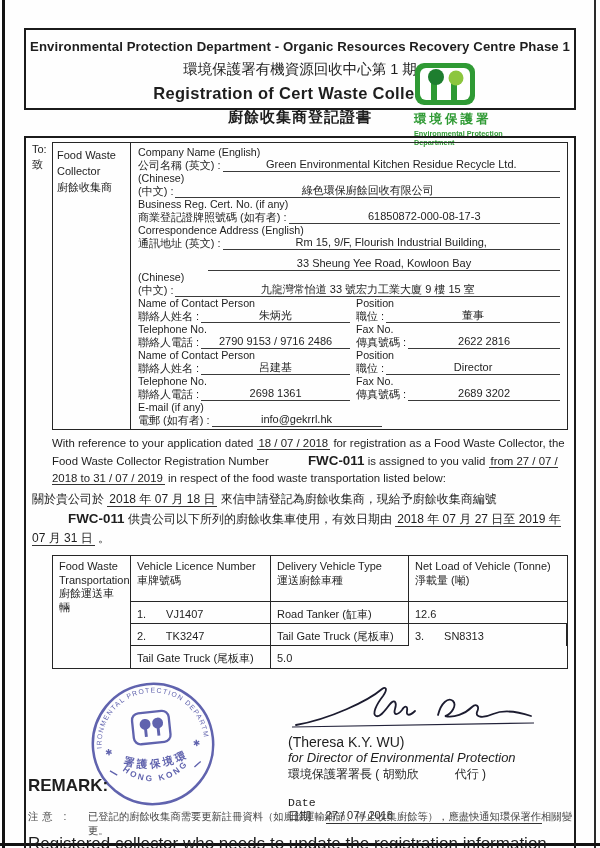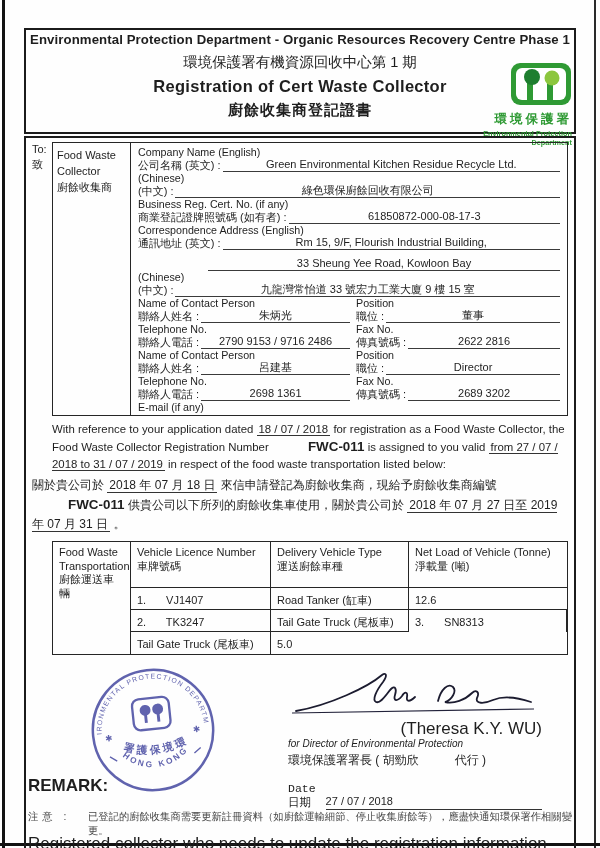--- a/index.html
+++ b/index.html
@@ -7,27 +7,27 @@
   .page {
     position:relative; width:600px; height:848px; background:#fefefe;
     font-family:"Liberation Sans","DejaVu Sans",sans-serif; color:#1e1e1e; overflow:hidden;
   }
   
   .edge-left  { position:absolute; left:2px; top:0; bottom:0; width:3px; background:#121212; }
   .edge-right { position:absolute; right:4px; top:0; bottom:0; width:2px; background:#2a2a2a; }
   .edge-bottom{ position:absolute; left:0; right:0; bottom:2px; height:3px; background:#121212; }
 
   
-  .header-box { position:absolute; left:24px; top:28px; width:552px; height:106px;
-    border:2.4px solid #1b1b1b; text-align:center; padding-top:2px; }
+  .header-box { position:absolute; left:24px; top:28px; width:552px; height:82px;
+    border:2.4px solid #1b1b1b; text-align:center; padding-top:9px; }
   .hline1 { font-weight:bold; font-size:13.2px; letter-spacing:.1px; }
   .hline2 { font-size:14.5px; margin-top:6px; }
   .hline3 { font-weight:bold; font-size:16.5px; margin-top:5px; letter-spacing:.3px; }
   .hline4 { font-weight:bold; font-size:15px; margin-top:5px; letter-spacing:1px; }
-  .logo-block { position:absolute; right:2px; top:32px; width:128px; text-align:right; }
+  .logo-block { position:absolute; right:32px; top:32px; width:128px; text-align:left; }
   .logo-zh { color:#2f9a34; font-weight:bold; font-size:12.5px; letter-spacing:3px; margin-top:1px; }
   .logo-en { color:#2f9a34; font-weight:bold; font-size:7.3px; margin-top:1px; }
 
   
   .main-box { position:absolute; left:24px; top:136px; width:552px; height:758px;
     border:2.2px solid #1b1b1b; }
   .to-cell { position:absolute; left:6px; top:4px; font-size:11px; line-height:15px; }
 
   
   .t1 { display:grid; grid-template-columns:78px 1fr; width:516px; margin:4px 0 0 26px;
@@ -60,22 +60,22 @@
   .bb { border-bottom:1.4px solid #262626; }
   .t2 .c1 { grid-row:1/5; }
   .t2 .dc { line-height:19px; }
   .vno { display:inline-block; width:26px; }
 
   
   .sig-area { display:flex; margin-top:10px; }
   .stamp { margin-left:62px; width:130px; height:130px; }
   .sig-col { margin-left:70px; width:254px; font-size:11.5px; }
   .sig-svg { width:250px; height:56px; display:block; }
-  .sig-name { text-align:right; font-size:17px; line-height:15px; }
-  .sig-for { font-style:italic; font-size:10px; line-height:16px; }
+  .sig-name { text-align:left; font-size:14px; line-height:15px; }
+  .sig-for { font-style:italic; font-size:13px; line-height:16px; }
   .sig-zh { font-size:12px; line-height:17px; }
   .date-row { display:flex; margin-top:13px; align-items:flex-end; }
   .date-labels { font-size:11.5px; line-height:14px; padding-right:10px;font-family:Liberation Mono, monospace; }
   .date-val { flex:1; border-bottom:1px solid #333; text-align:left; font-size:11px; line-height:15px; }
 
   
   .remark { position:absolute; left:28px; top:776px; width:548px; display:flex; font-size:17px;flex-direction:column; }
   .remark .rl { font-weight:bold; width:60px; flex:0 0 60px; }
   .remark .rt { flex:1; line-height:15px; }
   .note { position:absolute; left:28px; top:810px; width:560px; display:flex; font-size:10.3px; color:#474747; }
@@ -230,40 +230,44 @@
             <div class="len">Fax No.</div>
             <div class="vline">
                 <span class="zl">傳真號碼 :</span>
               <span class="val">2689 3202</span>
               </div>
           </div>
         </div>
 
         <div class="fr">
           <div class="len">E-mail (if any)</div>
+          <div class="vline">
+              <span class="zl">電郵 (如有者) :</span>
+            <span class="val short">info@gekrrl.hk</span>
+            </div>
         </div>
 
       </div>
     </div>
 
     <div class="para-en">
       <span>With reference to your application dated</span>
       <span class="ul">18 / 07 / 2018</span>
       <span>for registration as a Food Waste Collector, the Food Waste Collector Registration Number</span>
       <span class="fwc">FWC-011</span>
       <span>is assigned to you valid</span>
       <span class="ul">from  27 / 07 / 2018 to 31 / 07 / 2019</span>
       <span>in respect of the food waste transportation listed below:</span>
     </div>
     <div class="para-zh">
       <span>關於貴公司於</span>
       <span class="ul">2018 年 07 月 18 日</span>
       <span>來信申請登記為廚餘收集商，現給予廚餘收集商編號</span>
       <span class="fwc">FWC-011</span>
-      <span>供貴公司以下所列的廚餘收集車使用，關於貴公司於</span>
+      <span>供貴公司以下所列的廚餘收集車使用，有效日期由</span>
       <span class="ul">2018 年 07 月 27 日至 2019 年 07 月 31 日</span>
       <span>。</span>
     </div>
 
     <div class="t2">
       <div class="c hc c1 br">
         <div>Food Waste</div>
         <div>Transportation</div>
         <div>廚餘運送車輛</div>
       </div>

